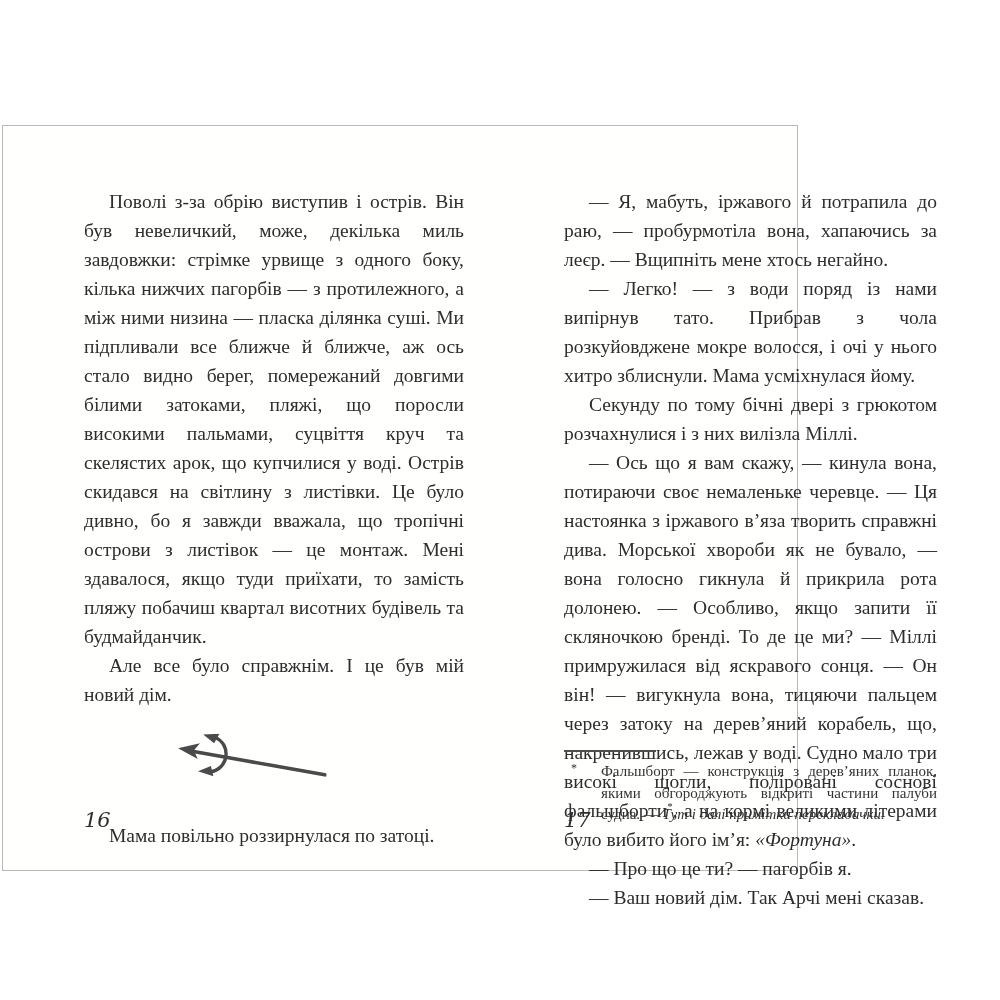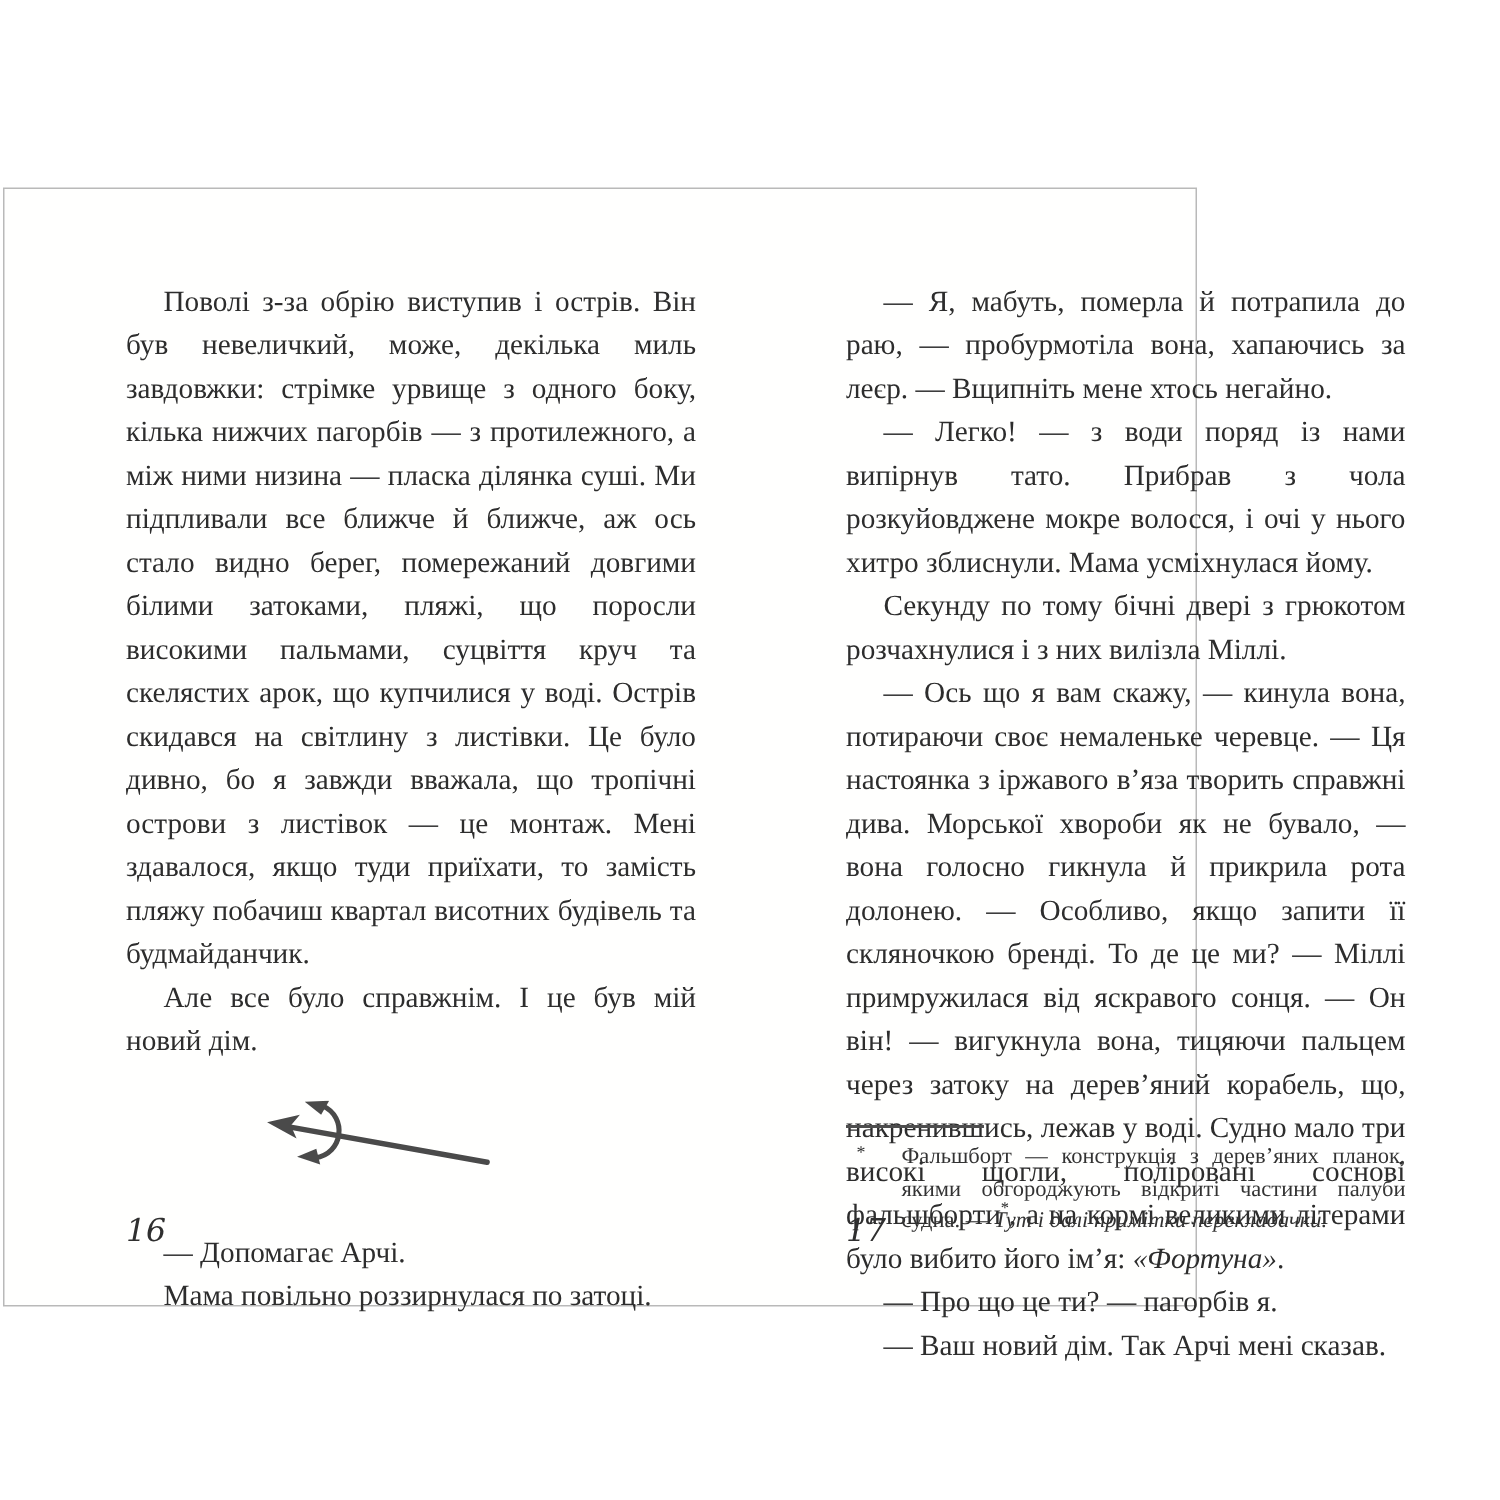--- a/index.html
+++ b/index.html
@@ -109,26 +109,25 @@
         <path d="M1 20 L22 12 L17 20 L22 28 Z" fill="#4a4a4a"></path>
 
         <path d="M36 4 C 54 9, 54 34, 36 39" fill="none" stroke="#4a4a4a" stroke-width="3.4" stroke-linecap="round"></path>
 
         <path d="M24 3 L40 0 L36 10 Z" fill="#4a4a4a"></path>
 
         <path d="M24 40 L40 43 L36 33 Z" fill="#4a4a4a"></path>
       </svg>
     </div>
 
-    <p>— Допомагає Арчі.</p>
     <p>Мама повільно роззирнулася по затоці.</p>
   </div>
 
   <div class="page-col right">
-    <p>— Я, мабуть, померла й потрапила до раю, — пробурмотіла вона, хапаючись за леєр. — Вщипніть мене хтось негайно.</p>
+    <p>— Я, мабуть, іржавого й потрапила до раю, — пробурмотіла вона, хапаючись за леєр. — Вщипніть мене хтось негайно.</p>
     <p>— Легко! — з води поряд із нами випірнув тато. Прибрав з чола розкуйовджене мокре волосся, і очі у нього хитро зблиснули. Мама усміхнулася йому.</p>
     <p>Секунду по тому бічні двері з грюкотом розчахнулися і з них вилізла Міллі.</p>
     <p>
       <span>— Ось що я вам скажу, — кинула вона, потираючи своє немаленьке черевце. — Ця настоянка з іржавого в’яза творить справжні дива. Морської хвороби як не бувало, — вона голосно гикнула й прикрила рота долонею. — Особливо, якщо запити її скляночкою бренді. То де це ми? — Міллі примружилася від яскравого сонця. — Он він! — вигукнула вона, тицяючи пальцем через затоку на дерев’яний корабель, що, накренившись, лежав у воді. Судно мало три високі щогли, поліровані соснові фальшборти</span><sup class="fn-mark">*</sup><span>, а на кормі великими літерами було вибито його ім’я: </span><i>«Фортуна»</i><span>.</span>
     </p>
     <p>— Про що це ти? — пагорбів я.</p>
     <p>— Ваш новий дім. Так Арчі мені сказав.</p>
   </div>
 
   <div class="footnote-block">

